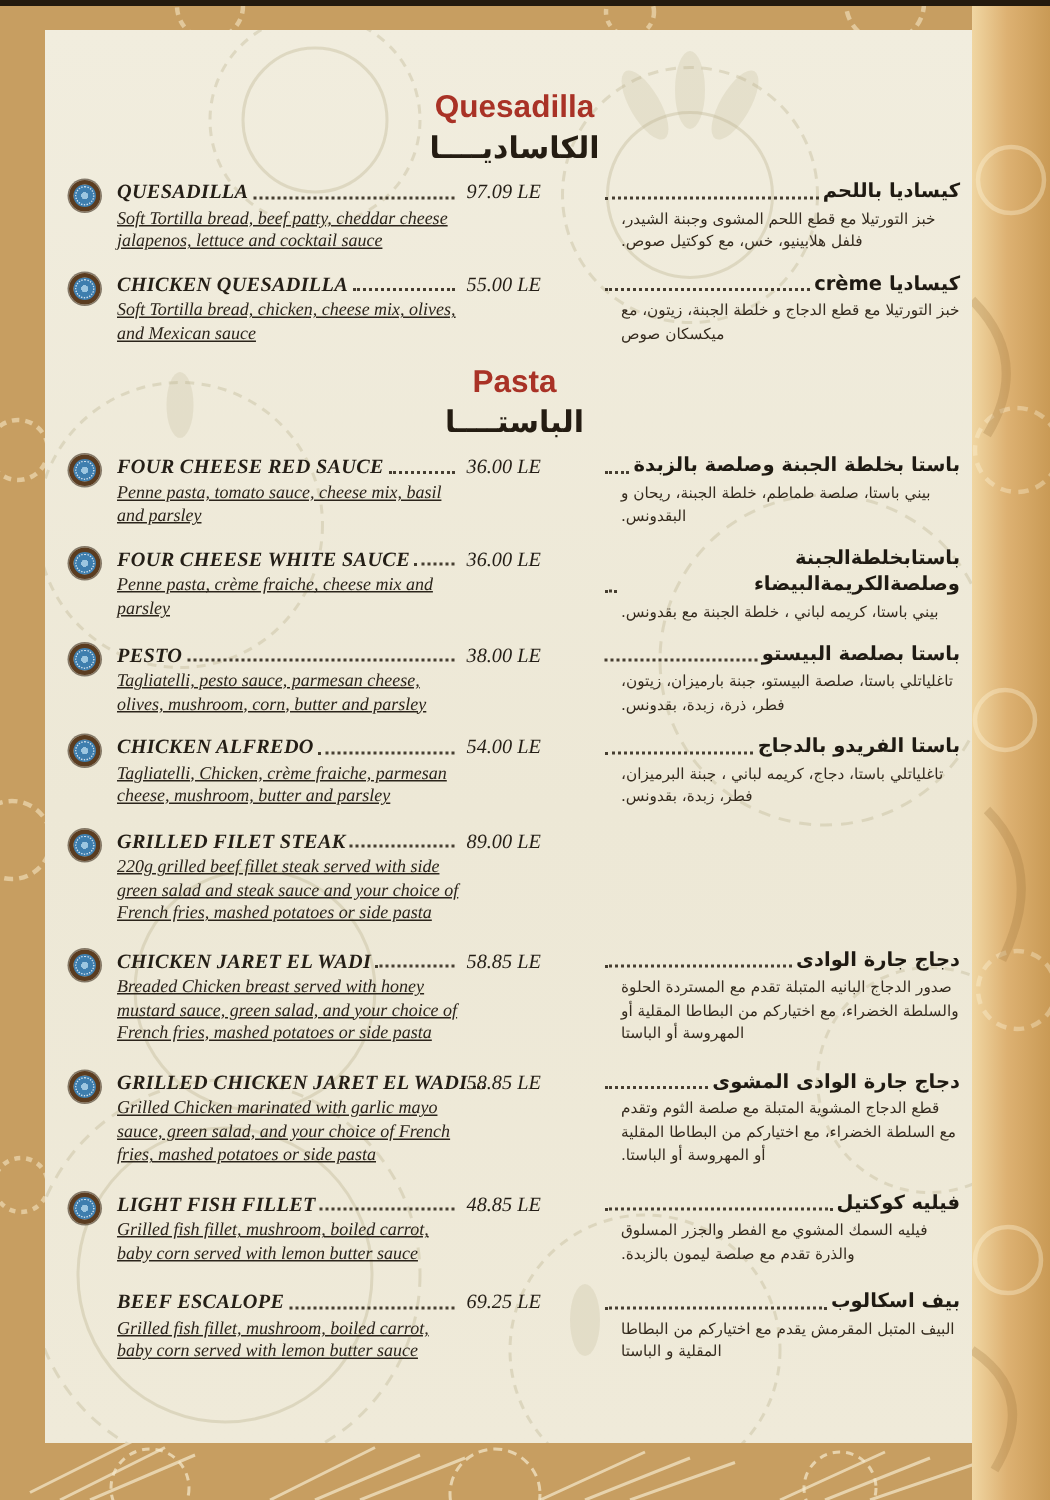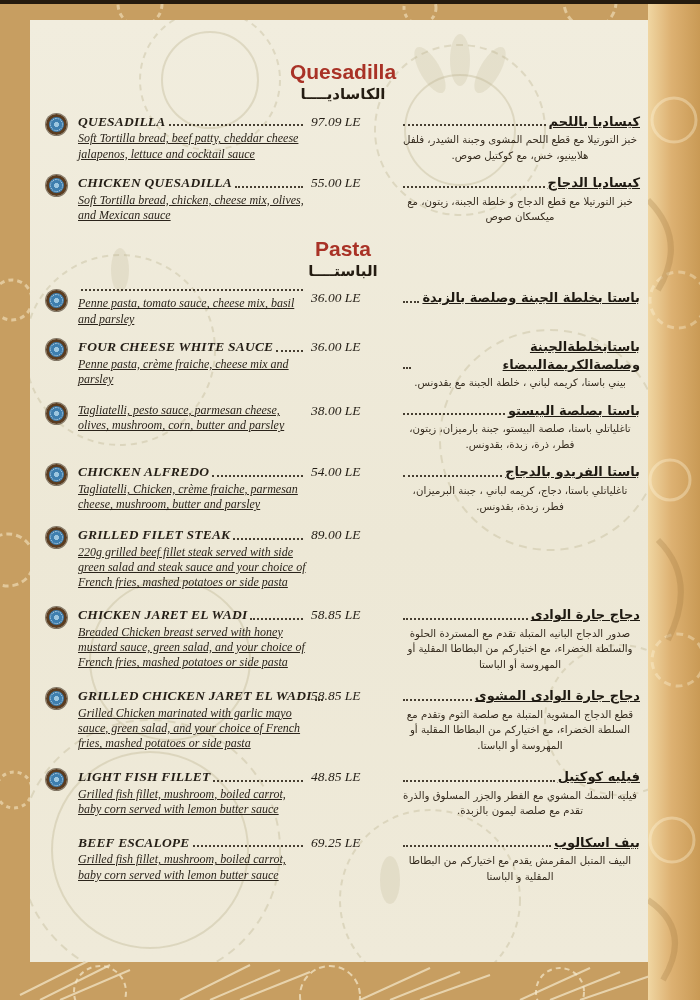--- a/index.html
+++ b/index.html
@@ -33,21 +33,21 @@
 
   .section { margin-bottom:12px; }
   .section + .section { margin-top:6px; }
   .section-header { text-align:center; margin-bottom:8px; }
   .section-title-en {
     font-family:"Liberation Sans", sans-serif;
     font-weight:700; font-size:21px; color:#a93226; line-height:1.15;
   }
   .section-title-ar {
     font-family:"DejaVu Sans", sans-serif;
-    font-weight:700; font-size:15px; color:#241c12; line-height:1.3; margin-top:1px;
+    font-weight:700; font-size:20px; color:#241c12; line-height:1.3; margin-top:1px;
   }
 
   .menu-item {
     display:grid; grid-template-columns:24px 236px 72px 1fr;
     align-items:start; margin-bottom:11px;
   }
   .section:last-child .menu-item { margin-bottom:15px; }
 
   .item-icon {
     position:relative; width:21px; height:21px; border-radius:50%;
@@ -76,25 +76,25 @@
 
   .item-price {
     font-size:13.5px; font-style:italic; color:#241e16;
     padding-left:5px; line-height:1.3; white-space:nowrap;
   }
 
   .ar-block { padding-left:22px; }
   .ar-title-row { display:flex; align-items:flex-end; direction:rtl; }
   .item-name-ar {
     font-family:"DejaVu Sans", sans-serif;
-    font-size:13px; font-weight:700; color:#1f1a12; line-height:1.35; text-align:right;text-decoration:underline;
+    font-size:13px; font-weight:700; color:#1f1a12; line-height:1.35; text-align:right;
   }
   .item-desc-ar {
-    font-family:"DejaVu Sans", sans-serif; direction:rtl; text-align:center;
-    font-size:10.2px; color:#352b1e; line-height:1.52; margin-top:2px;
+    font-family:"DejaVu Sans", sans-serif; direction:rtl; text-align:left;
+    font-size:10.2px; color:#352b1e; line-height:1.52; margin-top:2px;margin-left:14px;
   }
 </style>
 </head>
 <body>
 
 <svg class="bg-decor" width="700" height="1000" viewBox="0 0 700 1000">
   <g fill="none" stroke="rgba(243,228,193,.6)" stroke-width="3">
     <circle cx="140" cy="4" r="22" stroke-dasharray="5 4"></circle>
     <circle cx="420" cy="8" r="16" stroke-dasharray="4 4"></circle>
     <circle cx="590" cy="2" r="26" stroke-dasharray="6 4"></circle>
@@ -190,51 +190,53 @@
     <div class="en-block">
       <div class="en-title-row">
         <span class="item-name-en">CHICKEN QUESADILLA</span>
         <span class="leader"></span>
       </div>
       <div class="item-desc-en">Soft Tortilla bread, chicken, cheese mix, olives, and Mexican sauce</div>
     </div>
     <div class="item-price">55.00 LE</div>
     <div class="ar-block">
       <div class="ar-title-row">
-        <span class="item-name-ar" lang="ar" dir="rtl">كيساديا الدجاج</span>
+        <span class="item-name-ar" lang="ar" dir="rtl">كيساديا crème</span>
         <span class="leader"></span>
       </div>
       <div class="item-desc-ar" lang="ar">خبز التورتيلا مع قطع الدجاج و خلطة الجبنة، زيتون، مع ميكسكان صوص</div>
     </div>
   </div>
 </div>
   </div>
 
   <div class="section">
     <div class="section-header">
       <div class="section-title-en">Pasta</div>
       <div class="section-title-ar" lang="ar" dir="rtl">الباستــــا</div>
     </div>
     <div>
   <div class="menu-item">
     <div>
       <div class="item-icon"></div>
     </div>
     <div class="en-block">
       <div class="en-title-row">
+        <span class="item-name-en">FOUR CHEESE RED SAUCE</span>
         <span class="leader"></span>
       </div>
       <div class="item-desc-en">Penne pasta, tomato sauce, cheese mix, basil and parsley</div>
     </div>
     <div class="item-price">36.00 LE</div>
     <div class="ar-block">
       <div class="ar-title-row">
         <span class="item-name-ar" lang="ar" dir="rtl">باستا بخلطة الجبنة وصلصة بالزبدة</span>
         <span class="leader"></span>
       </div>
+      <div class="item-desc-ar" lang="ar">بيني باستا، صلصة طماطم، خلطة الجبنة، ريحان و البقدونس.</div>
     </div>
   </div>
 
   <div class="menu-item">
     <div>
       <div class="item-icon"></div>
     </div>
     <div class="en-block">
       <div class="en-title-row">
         <span class="item-name-en">FOUR CHEESE WHITE SAUCE</span>
@@ -250,20 +252,24 @@
       </div>
       <div class="item-desc-ar" lang="ar">بيني باستا، كريمه لباني ، خلطة الجبنة مع بقدونس.</div>
     </div>
   </div>
 
   <div class="menu-item">
     <div>
       <div class="item-icon"></div>
     </div>
     <div class="en-block">
+      <div class="en-title-row">
+        <span class="item-name-en">PESTO</span>
+        <span class="leader"></span>
+      </div>
       <div class="item-desc-en">Tagliatelli, pesto sauce, parmesan cheese, olives, mushroom, corn, butter and parsley</div>
     </div>
     <div class="item-price">38.00 LE</div>
     <div class="ar-block">
       <div class="ar-title-row">
         <span class="item-name-ar" lang="ar" dir="rtl">باستا بصلصة البيستو</span>
         <span class="leader"></span>
       </div>
       <div class="item-desc-ar" lang="ar">تاغلياتلي باستا، صلصة البيستو، جبنة بارميزان، زيتون، فطر، ذرة، زبدة، بقدونس.</div>
     </div>

